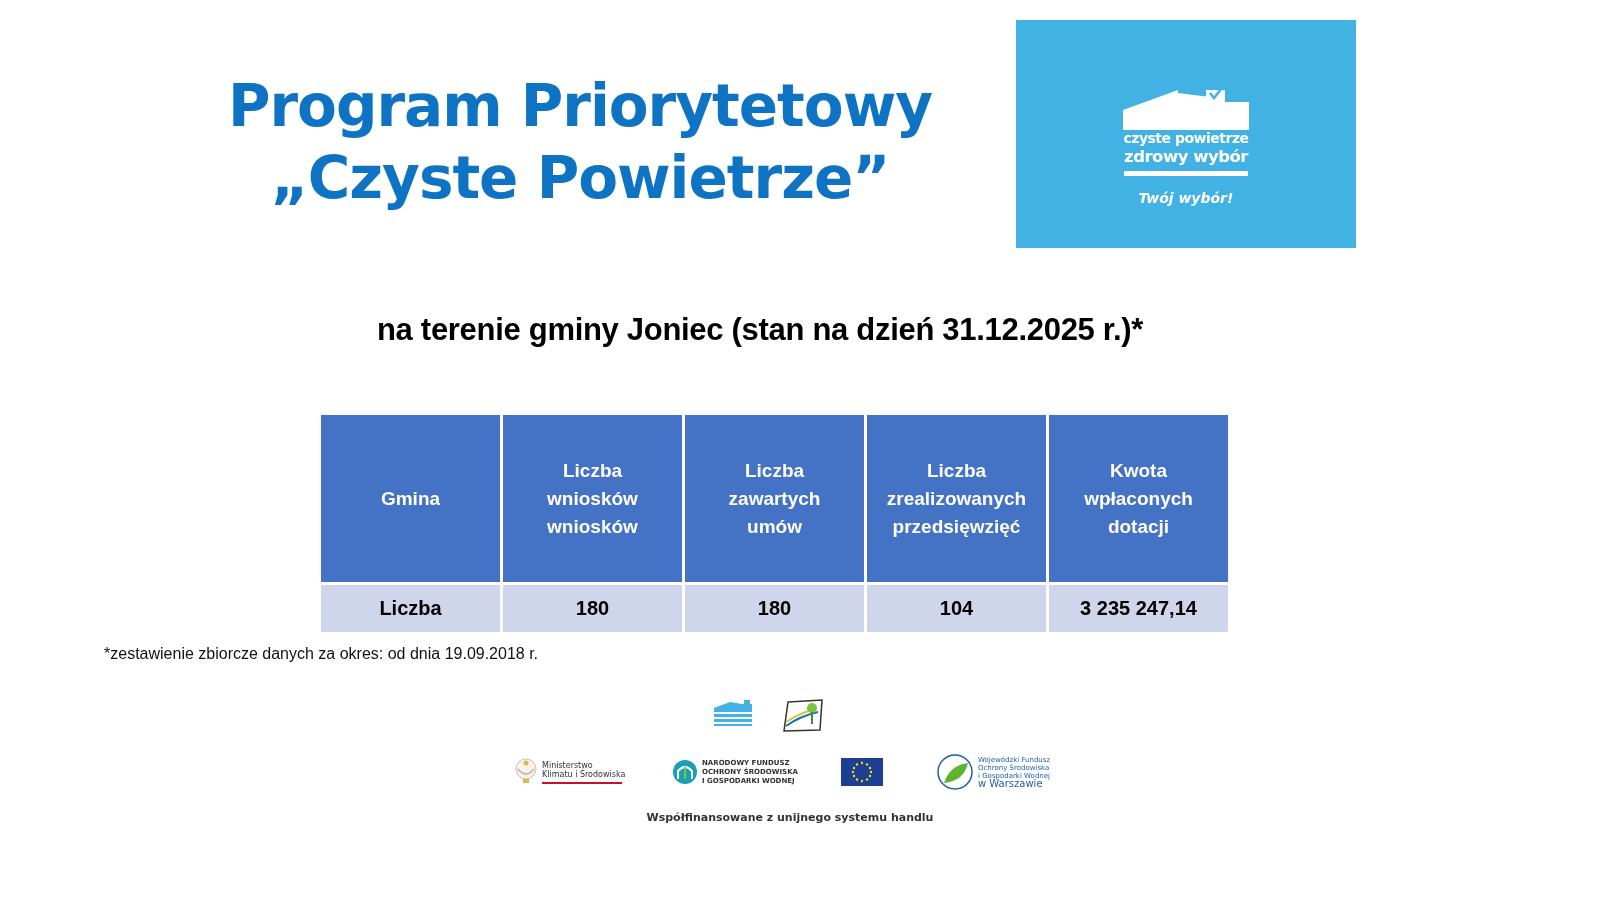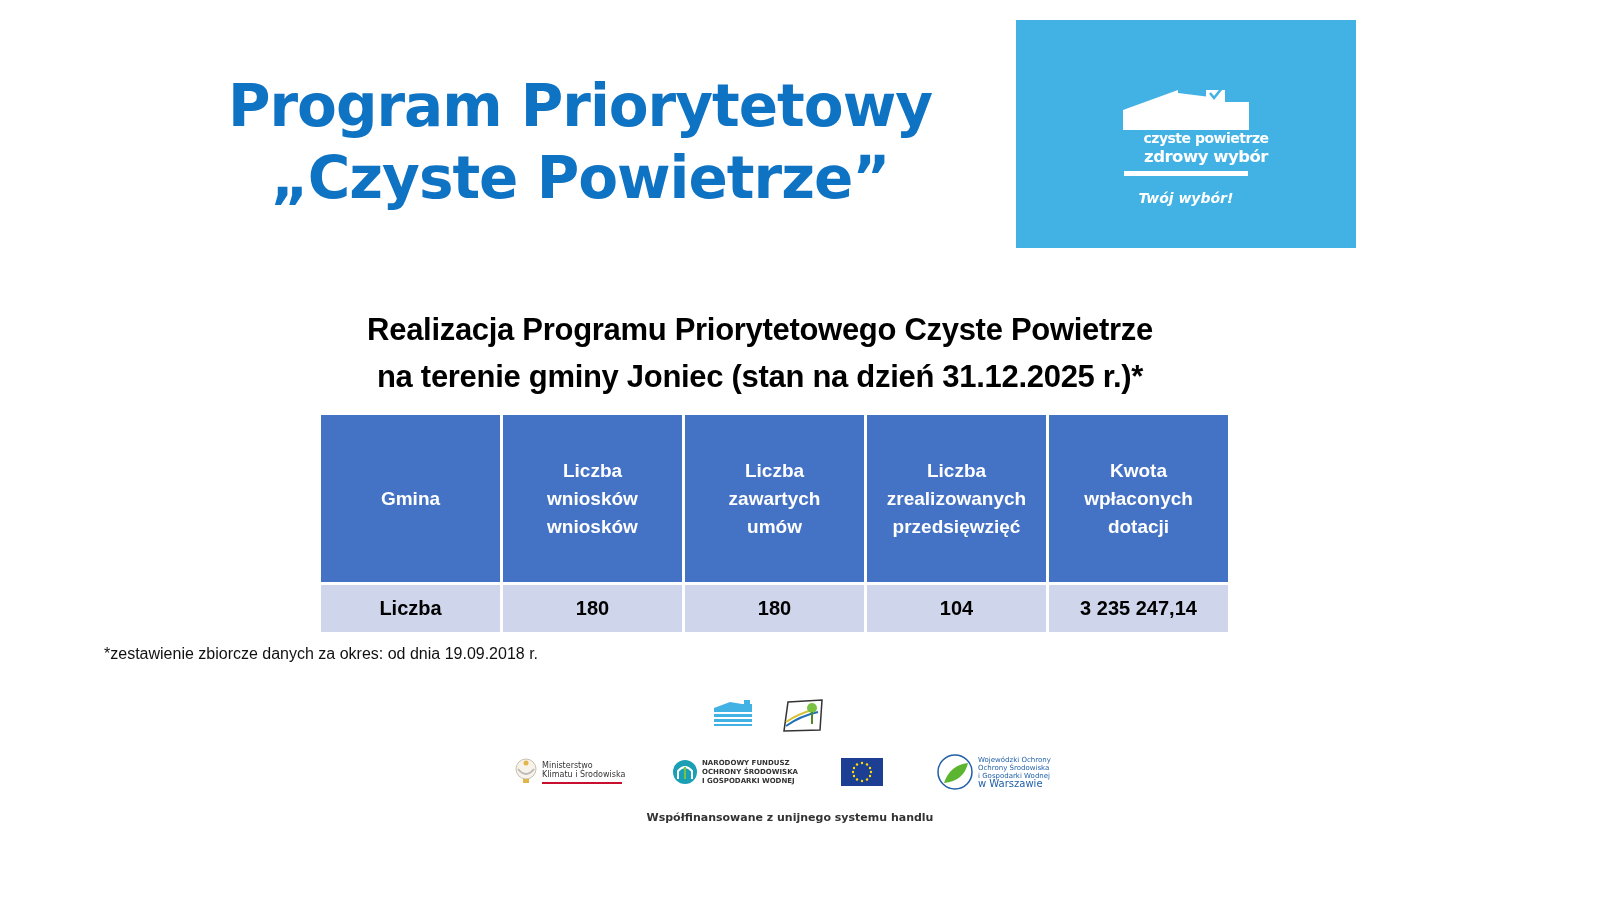--- a/index.html
+++ b/index.html
@@ -15,21 +15,20 @@
   }
   .main-title div { white-space: nowrap; }
   .logo-box {
     position: absolute; left: 1016px; top: 20px; width: 340px; height: 228px;
     background: #42b1e3;
   }
   .logo-house { position: absolute; left: 107px; top: 70px; width: 126px; height: 40px; }
   .logo-text {
     position: absolute; left: 0; width: 100%; text-align: center; color: #fff; font-weight: bold;
     font-family: "DejaVu Sans", sans-serif;
-    margin-left: 20px;
   }
   .logo-line1 { top: 110px; font-size: 14px; letter-spacing: -0.5px; }
   .logo-line2 { top: 127px; font-size: 16.5px; letter-spacing: -0.5px; }
   .logo-bar { position: absolute; left: 108px; top: 151px; width: 124px; height: 5px; background: #fff; }
   .logo-tag {
     position: absolute; left: 0; top: 170px; width: 100%; text-align: center; color: #fff;
     font-style: italic; font-weight: bold; font-size: 14px; font-family: "DejaVu Sans", sans-serif;
   }
   .subtitle {
     position: absolute; left: 260px; top: 306px; width: 1000px; text-align: center; color: #000;
@@ -78,21 +77,20 @@
     <rect x="83" y="-4" width="19" height="16" fill="#fff"></rect>
     <polyline points="87,3 91,8 99,-2" fill="none" stroke="#42b1e3" stroke-width="2.5"></polyline>
   </svg>
   <div class="logo-text logo-line1">czyste powietrze</div>
   <div class="logo-text logo-line2">zdrowy wybór</div>
   <div class="logo-bar"></div>
   <div class="logo-tag">Twój wybór!</div>
 </div>
 
 <div class="subtitle">
-  <div>Realizacja Programu Priorytetowego Czyste Powietrze</div>
   <div>na terenie gminy Joniec  (stan na dzień 31.12.2025 r.)*</div>
 </div>
 
 <table class="data">
   <thead>
     <tr>
       <th><span>Gmina</span></th>
       <th><span>Liczba</span><br><span>wniosków</span><br><span>wniosków</span></th>
       <th><span>Liczba</span><br><span>zawartych</span><br><span>umów</span></th>
       <th><span>Liczba</span><br><span>zrealizowanych</span><br><span>przedsięwzięć</span></th>
@@ -178,21 +176,21 @@
       </g>
     </svg>
   </div>
 
   <div class="partner" style="left:936px;">
     <svg width="38" height="38" viewBox="0 0 38 38">
       <circle cx="19" cy="19" r="17" fill="#fff" stroke="#1f5fa8" stroke-width="1.5"></circle>
       <path d="M8,30 Q14,12 32,10 Q28,28 8,30 Z" fill="#5cb531"></path>
     </svg>
     <div>
-      <div class="ptxt" style="color:#1f5fa8;font-size:7px;line-height:8px;">Wojewódzki Ochrony</div>
+      <div class="ptxt" style="color:#1f5fa8;font-size:7px;line-height:8px;">Wojewódzki Fundusz</div>
       <div class="ptxt" style="color:#1f5fa8;font-size:7px;line-height:8px;">Ochrony Środowiska</div>
       <div class="ptxt" style="color:#1f5fa8;font-size:7px;line-height:8px;">i Gospodarki Wodnej</div>
       <div class="ptxt" style="color:#1f5fa8;font-size:10px;line-height:8px;">w Warszawie</div>
     </div>
   </div>
 </div>
 
 <div class="cofin">
   <div>Współfinansowane z unijnego systemu handlu</div>
 </div>

